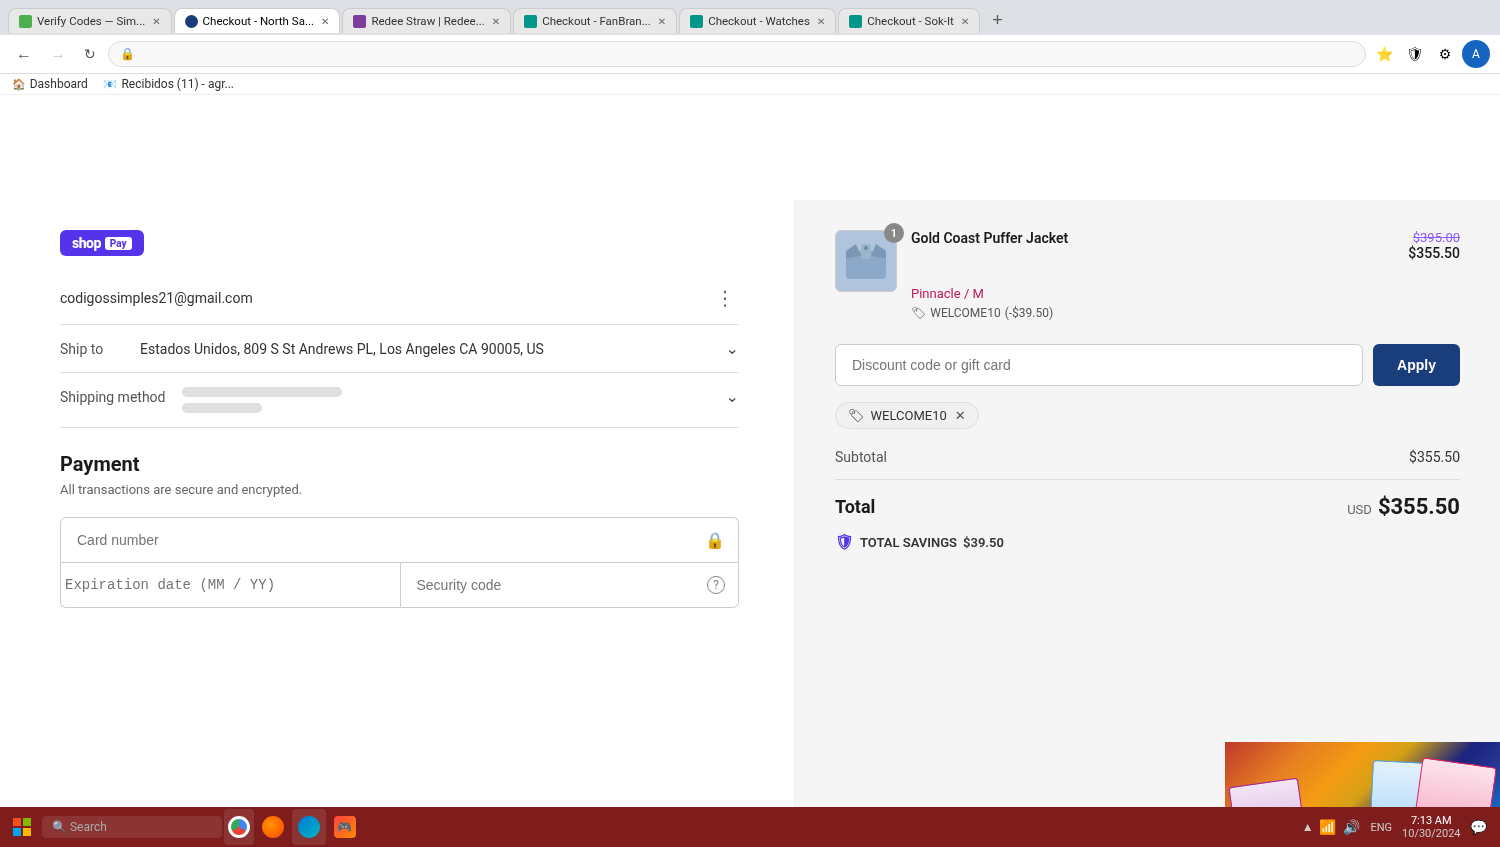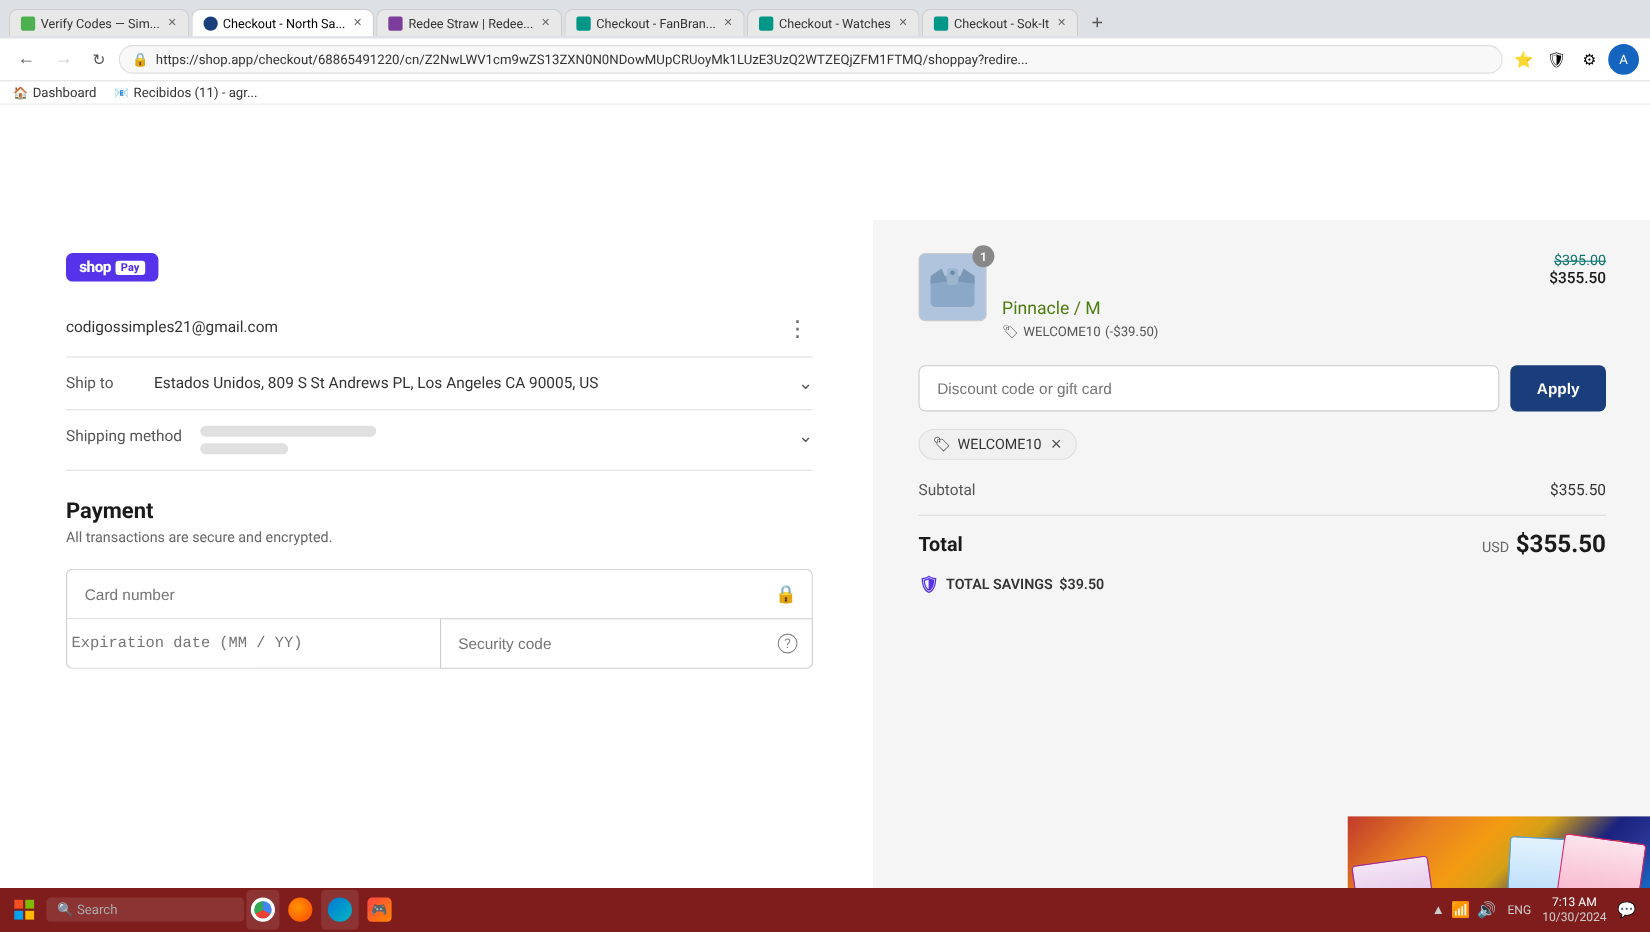--- a/index.html
+++ b/index.html
@@ -56,21 +56,20 @@
     </div>
     <button style="padding:4px 10px;font-size:18px;color:#555;cursor:pointer;background:none;border:none;">+</button>
   </div>
 
   <div style="display:flex; align-items:center; padding:5px 10px; background:#fff; gap:6px; border-bottom:1px solid #ddd;">
     <button style="background:none;border:none;cursor:pointer;color:#555;font-size:16px;padding:4px 6px;border-radius:4px;">←</button>
     <button style="background:none;border:none;cursor:pointer;color:#ccc;font-size:16px;padding:4px 6px;border-radius:4px;">→</button>
     <button style="background:none;border:none;cursor:pointer;color:#555;font-size:14px;padding:4px 6px;border-radius:4px;">↻</button>
     <div style="flex:1;padding:5px 12px;border:1px solid #ddd;border-radius:20px;font-size:12px;background:#f8f8f8;display:flex;align-items:center;gap:6px;">
       <span style="color:#555;font-size:12px;">🔒</span>
-      <span style="overflow:hidden;text-overflow:ellipsis;white-space:nowrap;color:#333;font-size:12px;">https://shop.app/checkout/68865491220/cn/Z2NwLWV1cm9wZS13ZXN0N0NDowMUpCRUoyMk1LUzE3UzQ2WTZEQjZFM1FTMQ/shoppay?redire...</span>
     </div>
     <div style="display:flex;gap:4px;align-items:center;">
       <div style="width:26px;height:26px;display:flex;align-items:center;justify-content:center;cursor:pointer;font-size:14px;">⭐</div>
       <div style="width:26px;height:26px;display:flex;align-items:center;justify-content:center;cursor:pointer;font-size:14px;">🛡</div>
       <div style="width:26px;height:26px;display:flex;align-items:center;justify-content:center;cursor:pointer;font-size:14px;">⚙</div>
       <div style="width:28px;height:28px;border-radius:50%;background:#1565c0;display:flex;align-items:center;justify-content:center;color:#fff;font-size:12px;cursor:pointer;">A</div>
     </div>
   </div>
 
   <div style="display:flex;align-items:center;padding:3px 12px;background:#fff;border-bottom:1px solid #eee;gap:16px;">
@@ -148,29 +147,30 @@
             <rect x="5" y="15" width="40" height="28" rx="4" fill="#8ba8c8"></rect>
             <polygon points="5,15 15,8 20,20 5,22" fill="#7a97b5"></polygon>
             <polygon points="45,15 35,8 30,20 45,22" fill="#7a97b5"></polygon>
             <rect x="20" y="8" width="10" height="15" rx="2" fill="#9bb5cc"></rect>
             <circle cx="25" cy="12" r="2" fill="#6a8aaa"></circle>
           </svg>
         </div>
         <div style="position:absolute;top:-7px;right:-7px;background:#888;color:#fff;border-radius:50%;width:20px;height:20px;font-size:11px;display:flex;align-items:center;justify-content:center;font-weight:600;">1</div>
       </div>
       <div style="flex:1;">
-        <div style="font-size:16px;color:#4d7c0f;margin-bottom:5px;margin-top:40px;">Pinnacle / M</div>
+        <div style="font-size:14px;font-weight:600;color:#1a1a1a;margin-bottom:3px;">Gold Coast Puffer Jacket</div>
+        <div style="font-size:13px;color:#be185d;margin-bottom:5px;margin-top:40px;">Pinnacle / M</div>
         <div style="display:flex;align-items:center;gap:4px;font-size:12px;color:#555;">
           <span>🏷</span>
           <span>WELCOME10</span>
           <span>(-$39.50)</span>
         </div>
       </div>
       <div style="text-align:right;flex-shrink:0;">
-        <div style="font-size:13px;color:#0f766e;text-decoration:line-through;">$395.00</div>
+        <div style="font-size:13px;color:#8b5cf6;text-decoration:line-through;">$395.00</div>
         <div style="font-size:14px;color:#1a1a1a;font-weight:500;">$355.50</div>
       </div>
     </div>
 
     
     <div style="display:flex;gap:10px;margin-bottom:16px;">
       <input type="text" style="flex: 1 1 0%; padding: 12px 16px; border: 1px solid rgb(204, 204, 204); border-radius: 6px; font-size: 14px; color: rgb(153, 153, 153); outline: none; background: rgb(255, 255, 255);" placeholder="Discount code or gift card">
       <button style="background:#1a3d7c;color:#fff;border:none;padding:12px 24px;border-radius:6px;font-size:14px;font-weight:600;cursor:pointer;white-space:nowrap;">Apply</button>
     </div>
 

